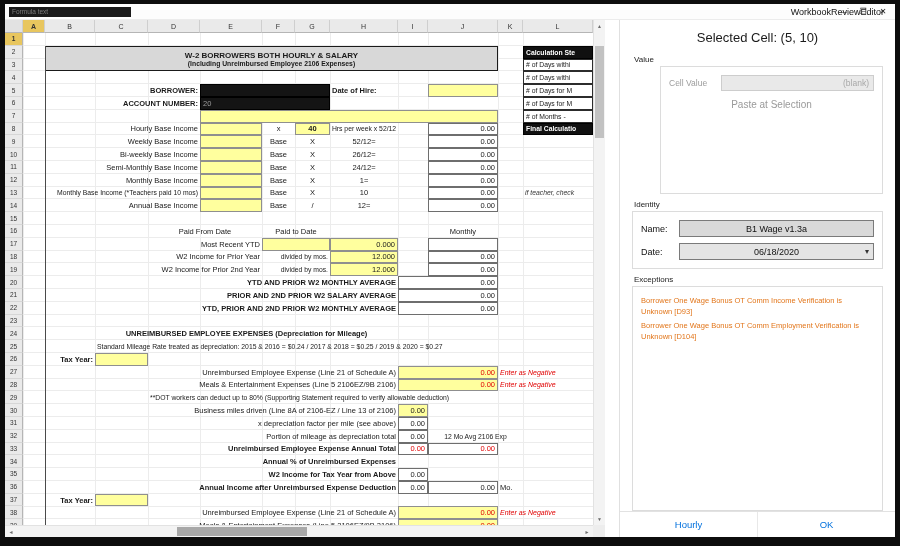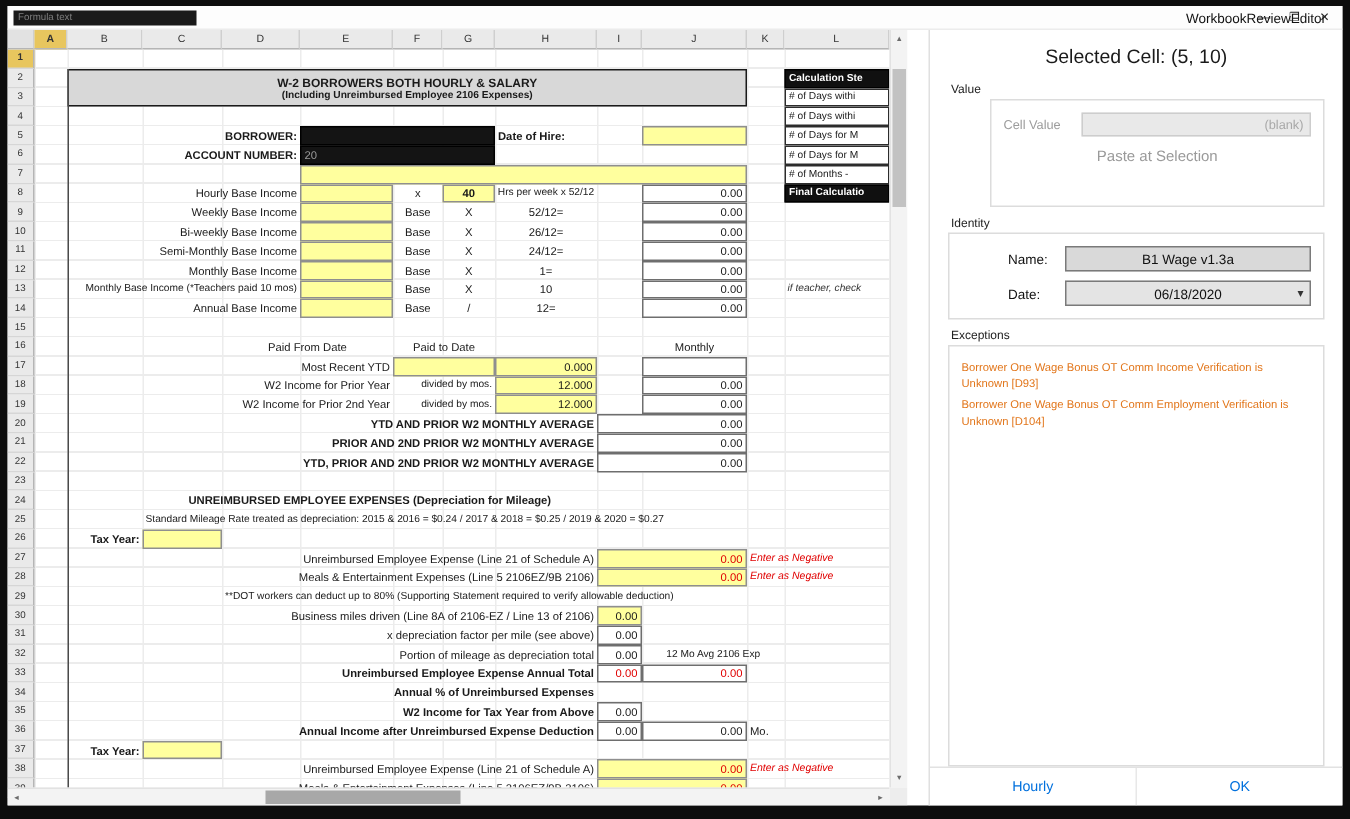--- a/index.html
+++ b/index.html
@@ -65,27 +65,27 @@
   .sb-track { flex:1; position:relative; }
   .vthumb { position:absolute; left:1px; top:14px; width:9px; height:92px; background:#c2c2c2; }
   .hthumb { position:absolute; top:1px; left:160px; height:9px; width:130px; background:#a8a8a8; }
   .scroll-corner { position:absolute; right:0; bottom:0; width:12px; height:12px; background:#ededed; z-index:6; }
   
   .panel { flex:1; margin-left:14px; border-left:1px solid #e0e0e0; background:#fff;
            display:flex; flex-direction:column; overflow:hidden; }
   .panel-title { text-align:center; font-size:13px; color:#1a1a1a; margin:10px 12px 4px; }
   .gcap { font-size:8px; color:#222; margin:6px 14px 2px; }
   .gbox { border:1px solid #dcdcdc; margin:0 12px; padding:8px 8px; }
-  .value-box { height:72px;margin-left:40px; }
+  .value-box { height:128px;margin-left:40px; }
   .frow { display:flex; align-items:center; margin-bottom:6px; }
   .dimlbl { font-size:8.5px; color:#9c9c9c; flex:0 0 52px; }
   .dis-input { flex:1; height:16px; background:#e9e9e9; border:1px solid #cdcdcd; color:#a8a8a8;
                font-size:8.5px; line-height:15px; text-align:right; padding:0 4px; }
   .paste { margin-top:8px; text-align:center; color:#9a9a9a; font-size:10px; }
-  .lbl { font-size:9px; color:#111; flex:0 0 38px;margin-left:31px; }
+  .lbl { font-size:9px; color:#111; flex:0 0 38px; }
   .id-input { flex:1; height:17px; background:#d9d9d9; border:1px solid #7a7a7a; color:#111;
               font-size:9px; line-height:16px; text-align:center; position:relative; }
   .id-input.combo { background:#e4e4e4; }
   .caret { position:absolute; right:4px; top:0; font-size:8px; color:#333; line-height:16px; }
   .exc-box { flex:1; overflow:hidden; }
   .exc { color:#e2761b; font-size:7.5px; line-height:1.5; margin-bottom:2px; }
   .panel-footer { margin-top:auto; height:26px; border-top:1px solid #e2e2e2; display:flex; align-items:stretch; }
   .pbtn { flex:1; display:flex; align-items:center; justify-content:center; color:#0070dd; font-size:9.5px; cursor:default; }
   .vdiv { width:1px; background:#e8e8e8; }
 </style>
@@ -245,21 +245,21 @@
             <div class="cell r" style="grid-area: 18 / 2 / auto / span 5; text-align: right;">W2 Income for Prior Year</div>
             <div class="cell r sm" style="grid-area: 18 / 7 / auto / span 2;">divided by mos.</div>
             <div class="cell yellow r" style="grid-area: 18 / 9;">12.000</div>
             <div class="cell box" style="grid-area: 18 / 11;">0.00</div>
             <div class="cell r" style="grid-area: 19 / 2 / auto / span 5;">W2 Income for Prior 2nd Year</div>
             <div class="cell r sm" style="grid-area: 19 / 7 / auto / span 2;">divided by mos.</div>
             <div class="cell yellow r" style="grid-area: 19 / 9;">12.000</div>
             <div class="cell box" style="grid-area: 19 / 11;">0.00</div>
             <div class="cell b r" style="grid-area: 20 / 2 / auto / span 8;">YTD AND PRIOR W2 MONTHLY AVERAGE</div>
             <div class="cell box" style="grid-area: 20 / 10 / auto / span 2;">0.00</div>
-            <div class="cell b r" style="grid-area: 21 / 2 / auto / span 8;">PRIOR AND 2ND PRIOR W2 MONTHLY AVERAGE</div>
+            <div class="cell b r" style="grid-area: 21 / 2 / auto / span 8;">PRIOR AND 2ND PRIOR W2 SALARY AVERAGE</div>
             <div class="cell box" style="grid-area: 21 / 10 / auto / span 2;">0.00</div>
             <div class="cell b r" style="grid-area: 22 / 2 / auto / span 8;">YTD, PRIOR AND 2ND PRIOR W2 MONTHLY AVERAGE</div>
             <div class="cell box" style="grid-area: 22 / 10 / auto / span 2;">0.00</div>
             <div class="cell b c" style="grid-area: 24 / 4 / auto / span 6;">UNREIMBURSED EMPLOYEE EXPENSES  (Depreciation for Mileage)</div>
             <div class="cell l sm" style="grid-area: 25 / 4 / auto / span 9;">Standard Mileage Rate treated as depreciation:  2015 &amp; 2016 = $0.24 / 2017 &amp; 2018 = $0.25 / 2019 &amp; 2020 = $0.27</div>
             <div class="cell b r" style="grid-area: 26 / 3;">Tax Year:</div>
             <div class="cell yellow" style="grid-area: 26 / 4;"></div>
             <div class="cell r" style="grid-area: 27 / 2 / auto / span 8;">Unreimbursed Employee Expense (Line 21 of Schedule A)</div>
             <div class="cell yellow red r" style="grid-area: 27 / 10 / auto / span 2;">0.00</div>
             <div class="cell redi" style="grid-area: 27 / 12 / auto / span 2;">Enter as Negative</div>

